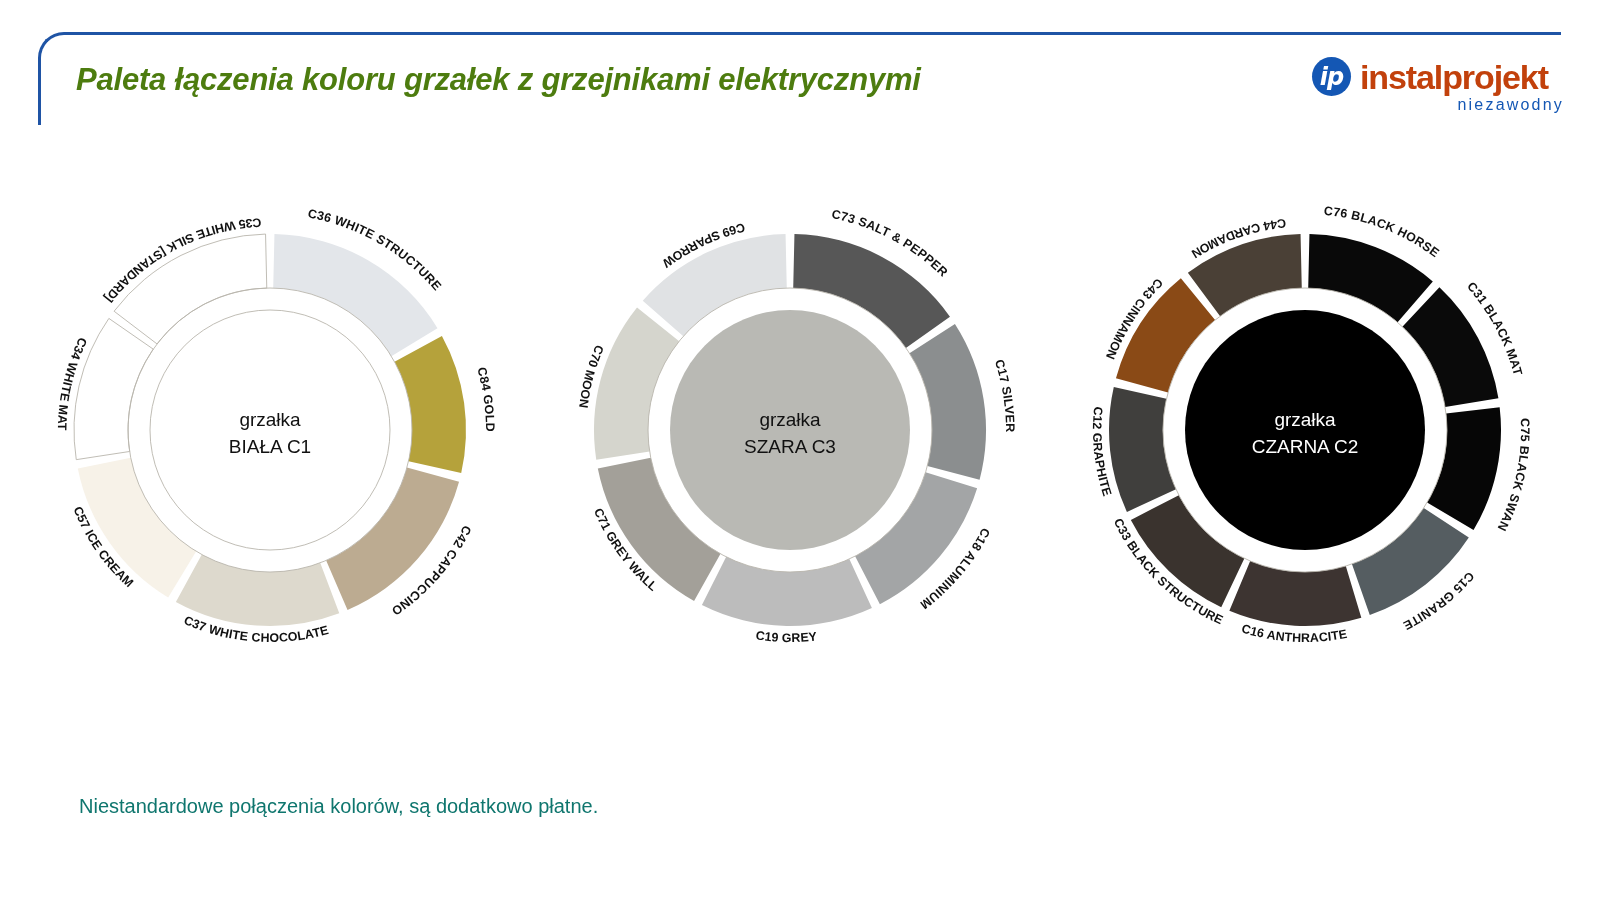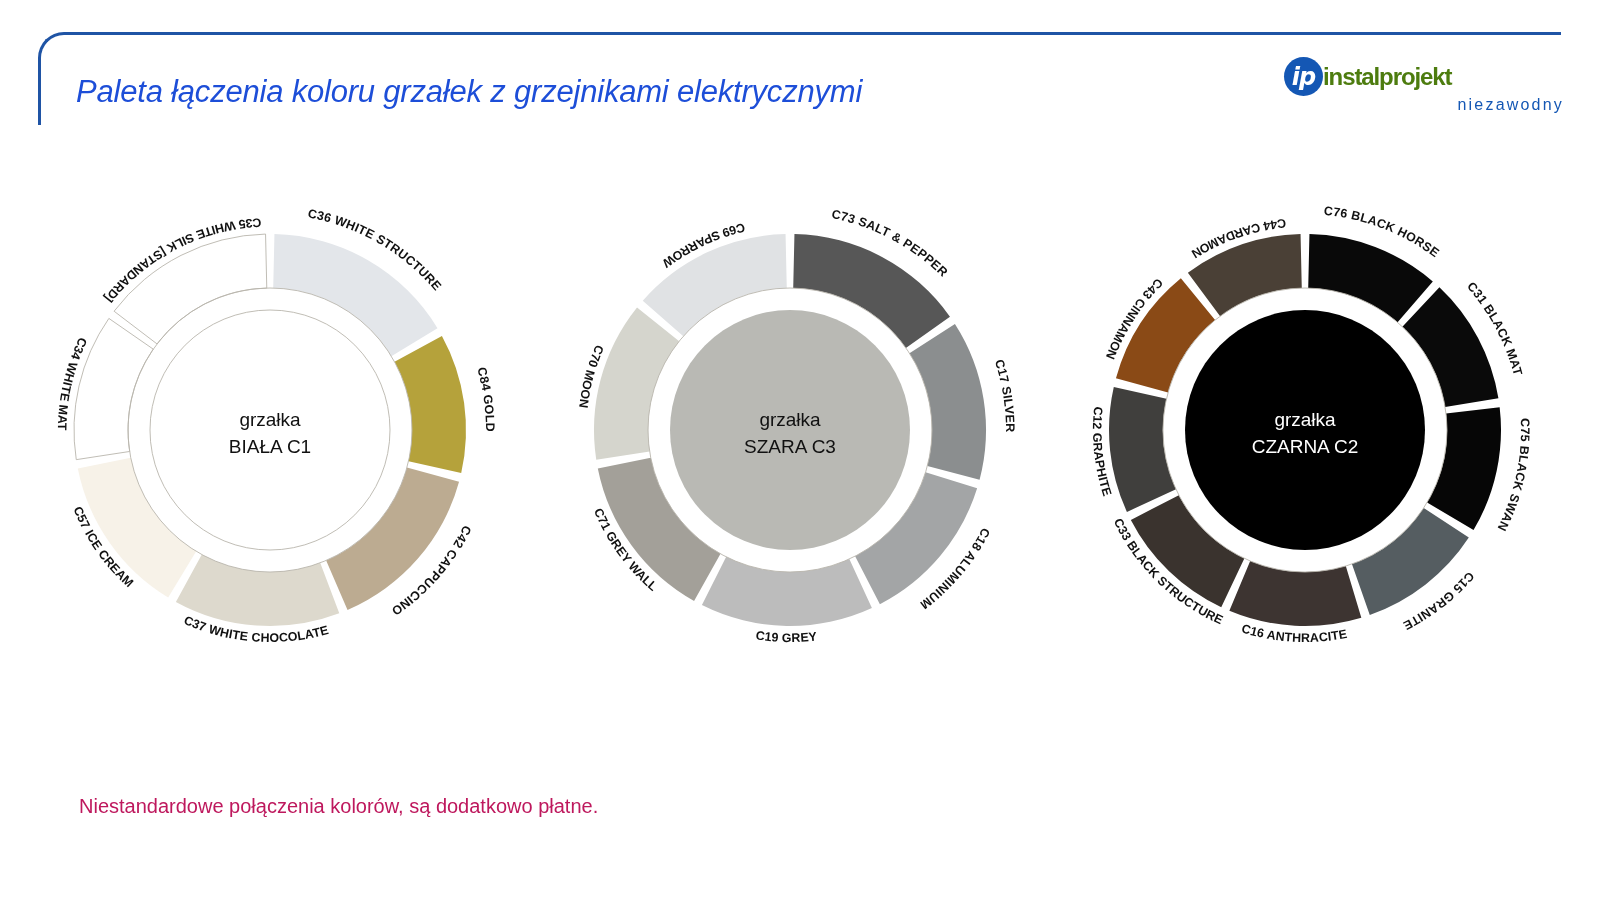--- a/index.html
+++ b/index.html
@@ -20,51 +20,51 @@
     width:1520px;height:90px;
     border-top:3px solid #1f54a5;
     border-left:3px solid #1f54a5;
     border-top-left-radius:26px;
     border-right:none;border-bottom:none;
     pointer-events:none;
   }
 
   
   .title{
-    position:absolute;left:76px;top:74px;
-    font-size:31px;font-style:italic;font-weight:normal;
-    color:#1d4ed8;letter-spacing:-0.2px;white-space:nowrap;
+    position:absolute;left:76px;top:62px;
+    font-size:31px;font-style:italic;font-weight:bold;
+    color:#4d7c0f;letter-spacing:-0.2px;white-space:nowrap;
   }
 
   .logo{
     position:absolute;right:34px;top:57px;
     width:282px;height:74px;
   }
-  .logo-row{display:flex;align-items:center;}
+  .logo-row{display:flex;align-items:center;gap:9px;margin-left:28px;}
   .logo-mark{
     width:39px;height:39px;border-radius:50%;
     background:#1457b4;color:#ffffff;
     font-size:24px;font-weight:bold;font-style:italic;
     display:flex;align-items:center;justify-content:center;
     line-height:1;letter-spacing:-1px;
     font-family:"DejaVu Sans", sans-serif;
   }
   .logo-word{
-    font-size:24px;font-weight:bold;color:#4d7c0f;
+    font-size:34px;font-weight:bold;color:#c2410c;
     letter-spacing:-1.1px;line-height:1;
   }
   .logo-tag{
     text-align:right;font-size:16px;color:#1457b4;
     letter-spacing:2.2px;margin-top:0;margin-right:2px;
   }
 
   
   .footer-note{
     position:absolute;left:79px;top:795px;
-    font-size:20px;color:#be185d;
+    font-size:20px;color:#0f766e;
   }
 
   
   .wheel{position:absolute;top:150px;width:540px;height:560px;}
   #wheel-white{left:0px;}
   #wheel-grey{left:520px;}
   #wheel-black{left:1035px;}
   .wheel svg{display:block;width:100%;height:100%;overflow:visible;}
 
   .seg-label{

